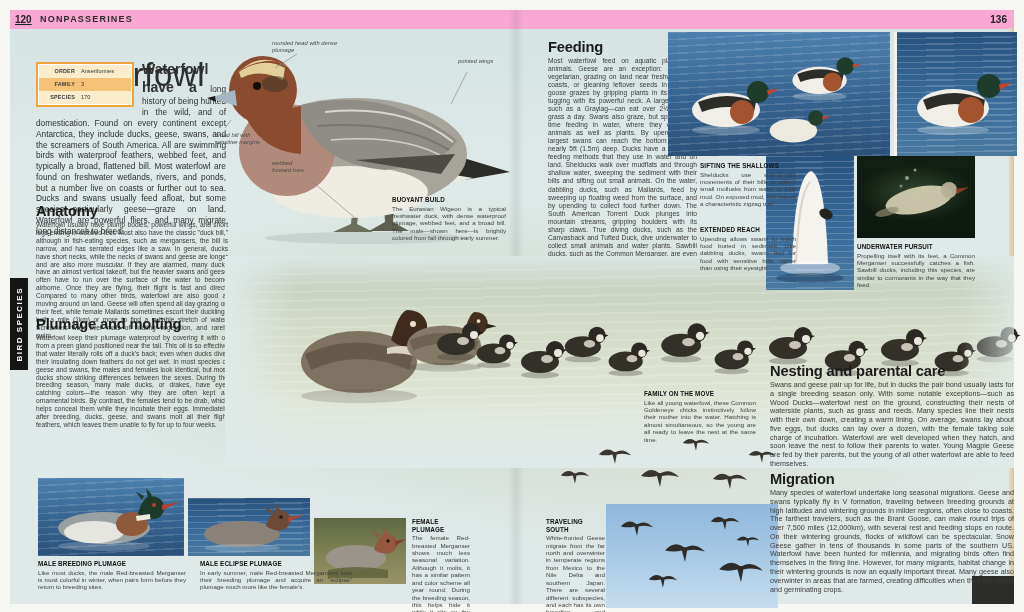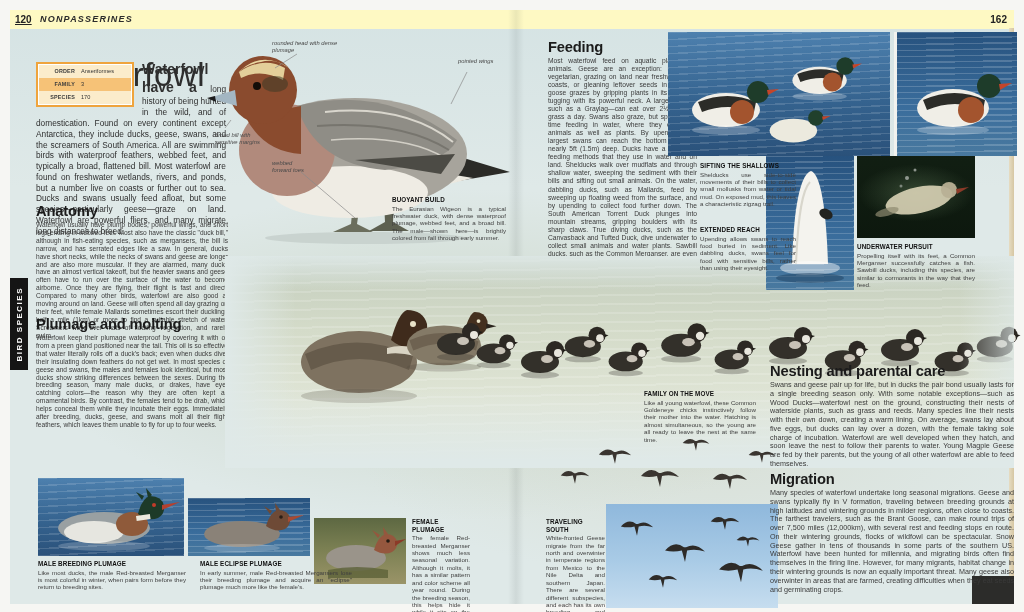--- a/index.html
+++ b/index.html
@@ -5,22 +5,22 @@
   html,body{margin:0;padding:0;background:#eceae6;}
   #spread{position:relative;width:1024px;height:612px;background:#f6f6f3;overflow:hidden;
           font-family:"Liberation Sans","DejaVu Sans",sans-serif;}
   
   #page{position:absolute;left:10px;top:10px;width:1004px;height:594px;background:#dfe9e8;}
   #page .wash{position:absolute;inset:0;
     background:
       radial-gradient(ellipse 60% 40% at 45% 58%, rgba(186,198,172,.50), rgba(186,198,172,0) 70%),
       radial-gradient(ellipse 50% 30% at 70% 75%, rgba(210,214,196,.45), rgba(210,214,196,0) 70%),
       linear-gradient(180deg, rgba(205,222,224,.55), rgba(205,222,224,0) 30%);}
-  #headband{position:absolute;left:0;top:0;width:1004px;height:19px;background:#fef9c3;
-    display:flex;align-items:center;font-style:italic;}
+  #headband{position:absolute;left:0;top:0;width:1004px;height:19px;background:#f9a8d4;
+    display:flex;align-items:center;}
   .pagenum{font-weight:bold;font-size:10px;color:#222;}
   #pn-left{position:absolute;left:5px;top:4px;text-decoration:underline;}
   #pn-right{position:absolute;right:7px;top:4px;}
   #sectionhdr{position:absolute;left:30px;top:4px;font-weight:bold;font-size:9px;letter-spacing:1.2px;color:#2b2b2b;}
   .sidetab{position:absolute;width:18px;height:92px;background:#151515;color:#fff;
     display:flex;align-items:center;justify-content:center;}
   .sidetab span{writing-mode:vertical-rl;font-size:8px;font-weight:bold;letter-spacing:1.5px;white-space:nowrap;}
   #tab-left{left:0;top:268px;}
   #tab-left span{transform:rotate(180deg);}
   #tab-right{right:0;top:268px;}
@@ -81,21 +81,21 @@
 <body>
 
 <div id="spread">
   <div id="page">
     <div class="wash"></div>
 
     <div id="headband">
       <span id="sectionhdr">NONPASSERINES</span>
     </div>
     <span id="pn-left" class="pagenum">120</span>
-    <span id="pn-right" class="pagenum">162</span>
+    <span id="pn-right" class="pagenum">136</span>
 
     <div id="tab-left" class="sidetab">
       <span>BIRD SPECIES</span>
     </div>
     <div id="tab-right" class="sidetab">
       <span>BIRD SPECIES</span>
     </div>
 
     <div id="gutter"></div>
     <div id="page-edge"></div>

